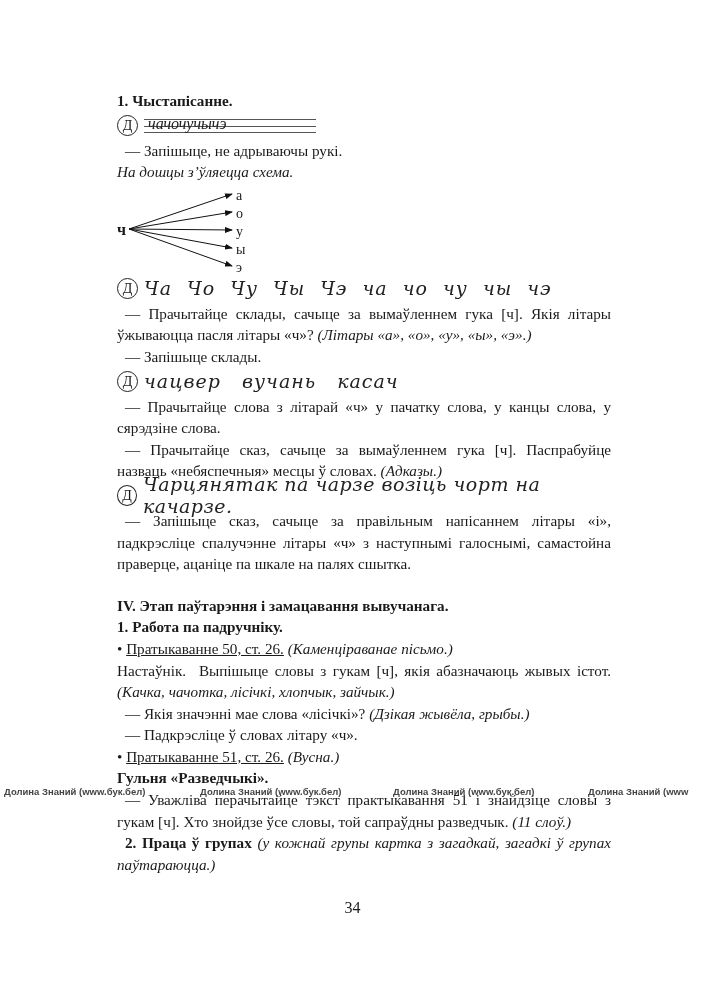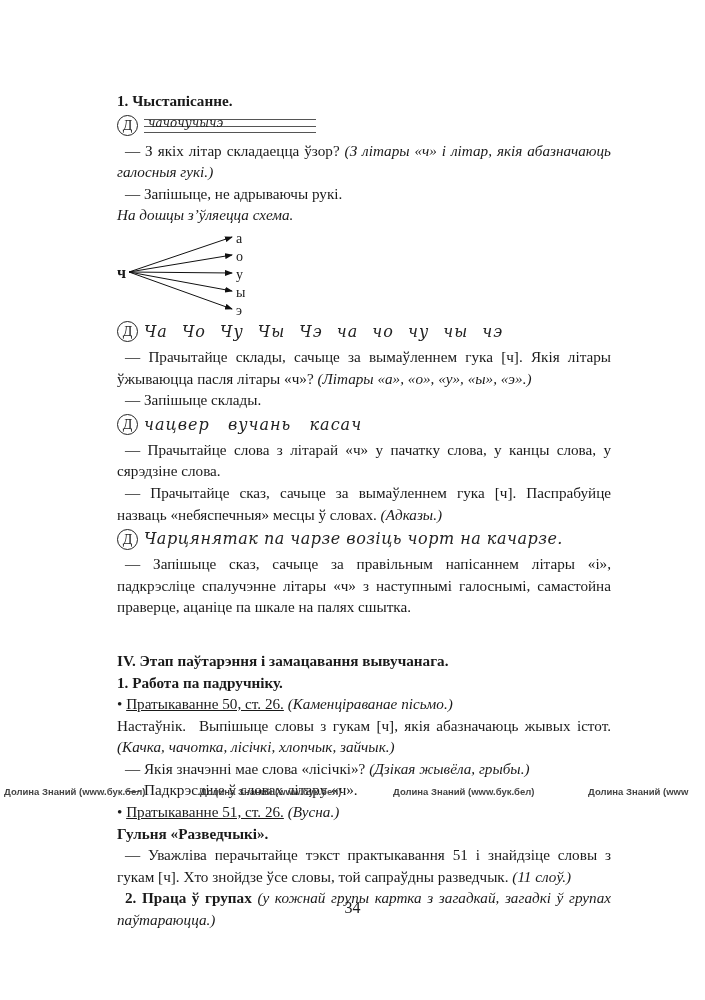--- a/index.html
+++ b/index.html
@@ -7,51 +7,50 @@
          font-family:"Liberation Serif","DejaVu Serif",serif; color:#1a1a1a; }
   .page { position:absolute; left:117px; top:90px; width:494px; font-size:15.2px; line-height:21.6px; }
   .p { margin:0; text-align:justify; }
   .ind { text-indent:8px; }
   .i { font-style:italic; }
   .b { font-weight:normal; }
   .bi { font-weight:bold; }
   .u { text-decoration:underline; }
   .cd { display:inline-block; width:19px; height:19px; border:1.4px solid #222; border-radius:50%;
         text-align:center; line-height:19px; font-size:14px; margin-right:6px; vertical-align:middle; box-sizing:content-box; }
-  .script { font-family:"DejaVu Serif",serif; font-style:italic; font-size:16px; letter-spacing:1px; color:#222; }
+  .script { font-family:"DejaVu Serif",serif; font-style:italic; font-size:19px; letter-spacing:1px; color:#222; }
   .row { display:flex; align-items:center; height:28px; }
   .pattern { position:relative; width:172px; height:22px; }
   .pattern .ln { position:absolute; left:0; right:0; height:1px; background:#555; }
   .scheme { position:relative; height:88px; margin:2px 0 2px 0; }
   .scheme .ch { position:absolute; left:0; top:34px; font-weight:bold; font-size:16px; }
   .scheme .v { position:absolute; left:119px; font-size:14px; }
   .gap { height:12px; }
-  .sec { font-weight:bold; margin-top:20px; }
+  .sec { font-weight:bold; margin-top:8px; }
   .wm { position:absolute; top:786px; left:0; width:705px; font-family:"Liberation Sans",sans-serif; font-size:9.5px; font-weight:bold; color:#444; white-space:nowrap; }
   .wm span { position:absolute; }
   .pg { position:absolute; top:899px; left:0; width:705px; text-align:center; font-size:16px; }
 </style>
 </head>
 <body>
 
 <div class="page">
 
   <p class="p bi">1. Чыстапісанне.</p>
 
   <div class="row">
     <span class="cd">Д</span>
     <div class="pattern">
       <div class="ln" style="top:4px"></div>
       <div class="ln" style="top:11px"></div>
       <div class="ln" style="top:17px"></div>
-      <span class="script" style="position:absolute;left:4px;top:-2px;font-size:12px;letter-spacing:0px;">чачочучычэ</span>
+      <span class="script" style="position:absolute;left:4px;top:-2px;font-size:16px;letter-spacing:0px;font-family:Liberation Serif, serif;">чачочучычэ</span>
     </div>
   </div>
 
-  <p class="p ind"><span>— З якіх літар складаецца ўзор? </span><span class="i">(З літары «ч» і літар, якія абазначаюць галосныя гукі.)</span></p>
   <p class="p ind">— Запішыце, не адрываючы рукі.</p>
   <p class="p i">На дошцы з’ўляецца схема.</p>
 
   <div class="scheme">
     <span class="ch">ч</span>
     <svg width="125" height="88" style="position:absolute;left:10px;top:0">
       <defs>
           <marker id="ah" markerWidth="8" markerHeight="6" refX="7" refY="3" orient="auto">
             <polygon points="0,0 8,3 0,6" fill="#111"></polygon>
           </marker>

